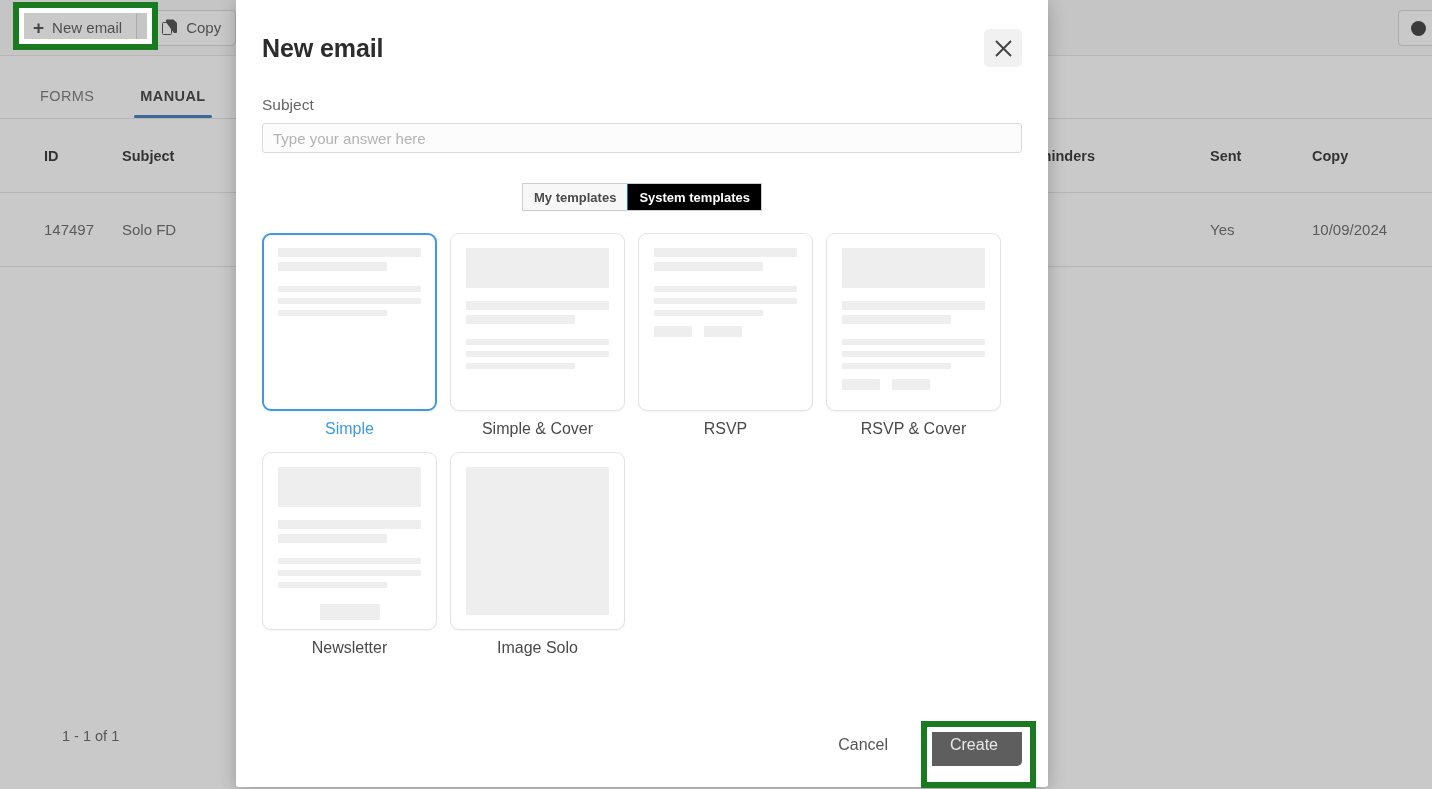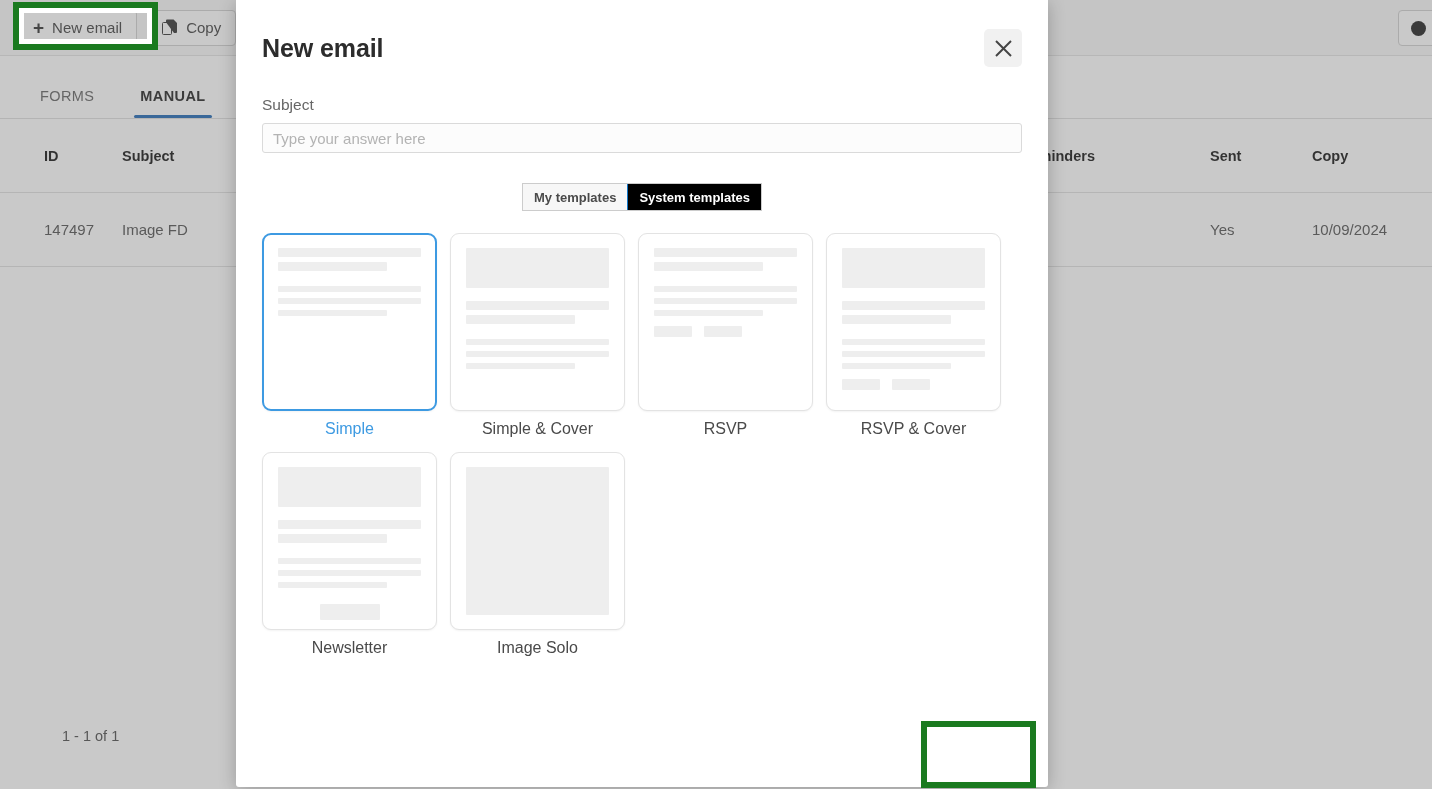--- a/index.html
+++ b/index.html
@@ -289,21 +289,21 @@
       <div class="tbl-head">
         <div class="c-id">ID</div>
         <div class="c-sub">Subject</div>
         <div class="c-pad"></div>
         <div class="c-rem">Reminders</div>
         <div class="c-sent">Sent</div>
         <div class="c-date">Copy</div>
       </div>
       <div class="tbl-row">
         <div class="c-id">147497</div>
-        <div class="c-sub">Image FD</div>
+        <div class="c-sub">Solo FD</div>
         <div class="c-pad"></div>
         <div class="c-rem">No</div>
         <div class="c-sent">Yes</div>
         <div class="c-date">10/09/2024</div>
       </div>
     </div>
 
     <div class="pager">1 - 1 of 1</div>
   </div>
 
@@ -411,18 +411,22 @@
         <div class="tpl-item">
           <div class="tpl-card">
             <div class="sk sk-image"></div>
           </div>
           <div class="tpl-name">Image Solo</div>
         </div>
 
       </div>
     </div>
 
+    <div class="modal-foot">
+      <div class="cancel-btn">Cancel</div>
+      <button class="create-btn">Create</button>
+    </div>
   </div>
 
   <div class="hl" id="hl-new-email"></div>
   <div class="hl" id="hl-create"></div>
 
 </div>
 
 </body></html>

